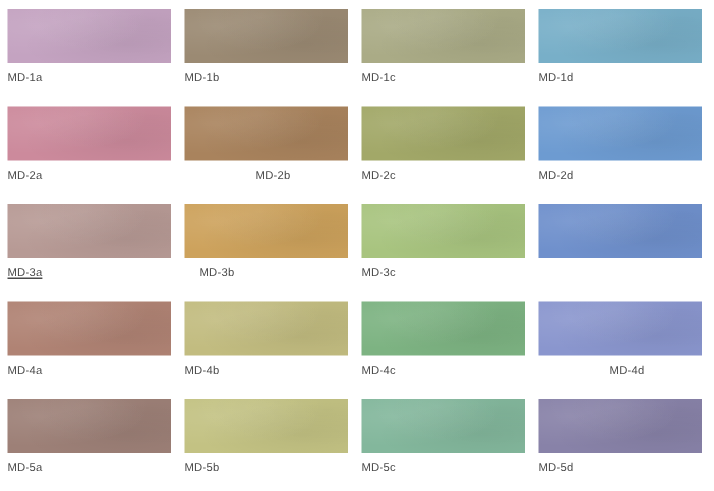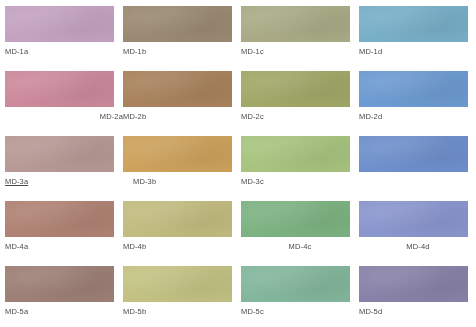--- a/index.html
+++ b/index.html
@@ -87,26 +87,26 @@
     <span class="swatch-label" style="color: rgb(74, 74, 74);">MD-1c</span>
   </div>
 
   <div class="swatch-cell">
     <div class="swatch-chip" style="background-color: rgb(120, 175, 200);"></div>
     <span class="swatch-label" style="color: rgb(74, 74, 74);">MD-1d</span>
   </div>
 
   <div class="swatch-cell">
     <div class="swatch-chip" style="background-color: rgb(204, 138, 156);"></div>
-    <span class="swatch-label" style="color: rgb(74, 74, 74); text-align: right;">MD-2a</span>
+    <span class="swatch-label" style="color: rgb(74, 74, 74);">MD-2a</span>
   </div>
 
   <div class="swatch-cell">
     <div class="swatch-chip" style="background-color: rgb(169, 131, 93);"></div>
-    <span class="swatch-label" style="color: rgb(74, 74, 74);">MD-2b</span>
+    <span class="swatch-label" style="color: rgb(74, 74, 74); text-align: center;">MD-2b</span>
   </div>
 
   <div class="swatch-cell">
     <div class="swatch-chip" style="background-color: rgb(162, 168, 104);"></div>
     <span class="swatch-label" style="color: rgb(74, 74, 74);">MD-2c</span>
   </div>
 
   <div class="swatch-cell">
     <div class="swatch-chip" style="background-color: rgb(109, 155, 209);"></div>
     <span class="swatch-label" style="color: rgb(74, 74, 74);">MD-2d</span>
@@ -136,21 +136,21 @@
     <span class="swatch-label" style="color: rgb(74, 74, 74);">MD-4a</span>
   </div>
 
   <div class="swatch-cell">
     <div class="swatch-chip" style="background-color: rgb(194, 188, 128);"></div>
     <span class="swatch-label" style="color: rgb(74, 74, 74);">MD-4b</span>
   </div>
 
   <div class="swatch-cell">
     <div class="swatch-chip" style="background-color: rgb(125, 179, 130);"></div>
-    <span class="swatch-label" style="color: rgb(74, 74, 74); text-align: center;">MD-4c</span>
+    <span class="swatch-label" style="color: rgb(74, 74, 74);">MD-4c</span>
   </div>
 
   <div class="swatch-cell">
     <div class="swatch-chip" style="background-color: rgb(138, 150, 206);"></div>
     <span class="swatch-label" style="color: rgb(74, 74, 74); text-align: center;">MD-4d</span>
   </div>
 
   <div class="swatch-cell">
     <div class="swatch-chip" style="background-color: rgb(157, 128, 119);"></div>
     <span class="swatch-label" style="color: rgb(74, 74, 74);">MD-5a</span>

